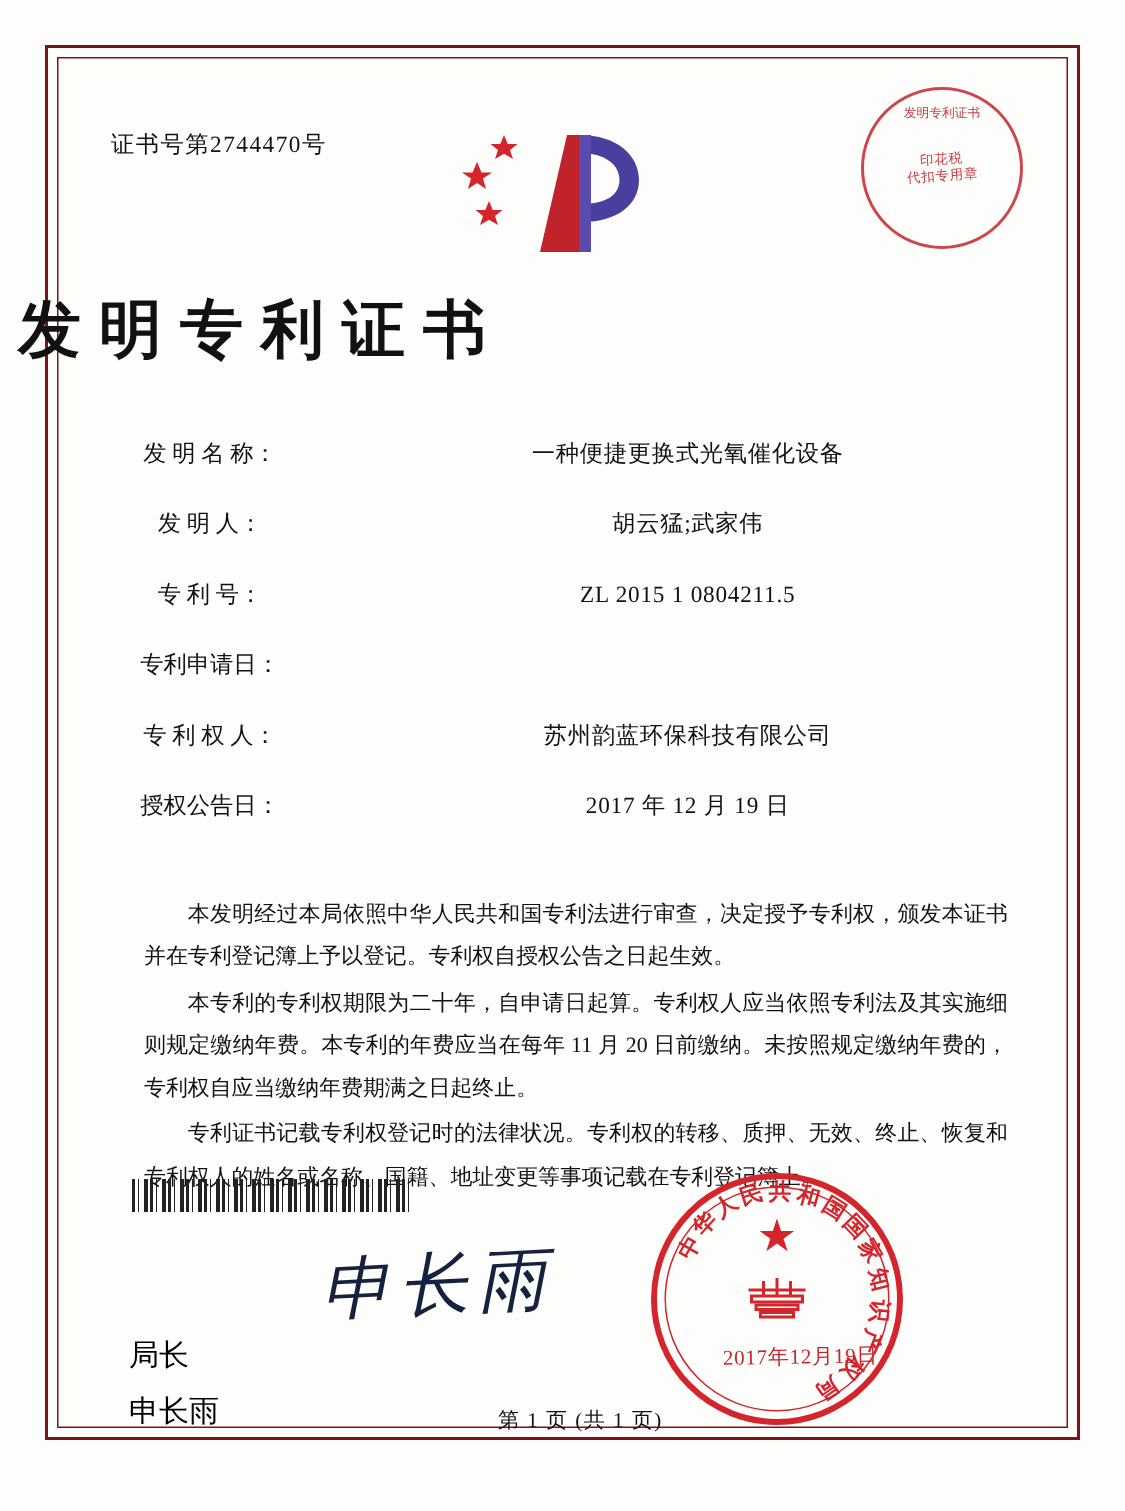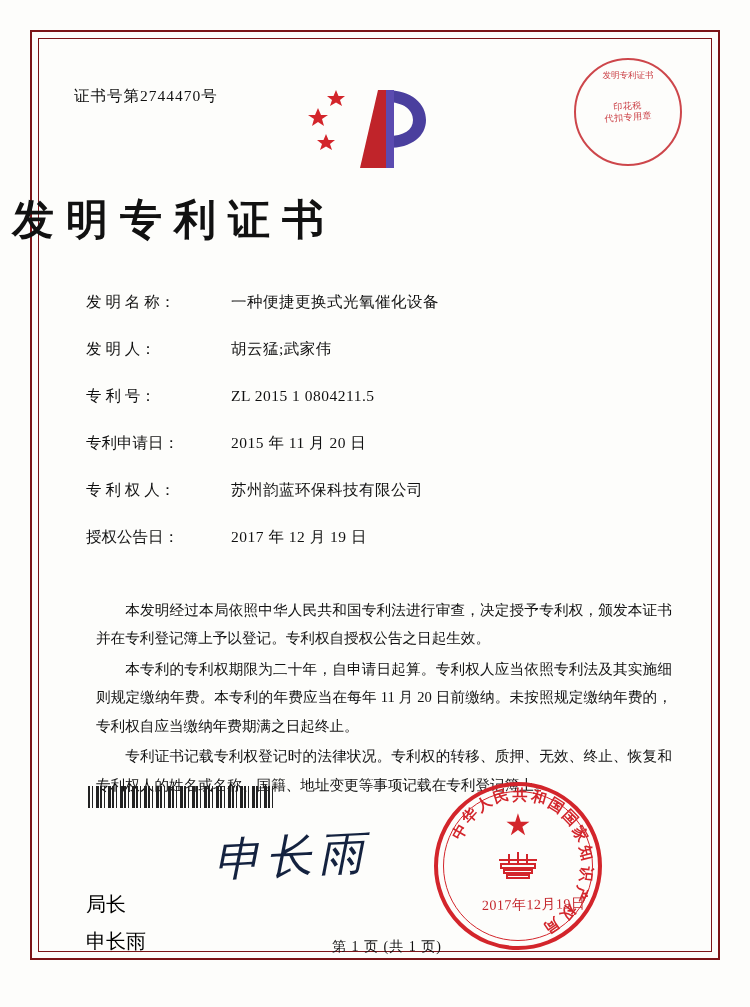--- a/index.html
+++ b/index.html
@@ -134,20 +134,21 @@
     left: 86px;
     top: 292px;
     width: 600px;
   }
   .field-row {
     display: flex;
     align-items: baseline;
     margin-bottom: 26px;
     font-size: 15.5px;
     color: #111;
+    text-align: center;
   }
   .field-label {
     width: 108px;
     flex: 0 0 108px;
     letter-spacing: 0px;
     white-space: nowrap;
   }
   .field-value {
     flex: 1 1 auto;
     letter-spacing: .5px;
@@ -334,21 +335,20 @@
     <div class="field-row">
       <div class="field-label">发 明 人：</div>
       <div class="field-value">胡云猛;武家伟</div>
     </div>
     <div class="field-row">
       <div class="field-label">专 利 号：</div>
       <div class="field-value">ZL 2015 1 0804211.5</div>
     </div>
     <div class="field-row">
       <div class="field-label">专利申请日：</div>
-      <div class="field-value">2015 年 11 月 20 日</div>
     </div>
     <div class="field-row">
       <div class="field-label">专 利 权 人：</div>
       <div class="field-value">苏州韵蓝环保科技有限公司</div>
     </div>
     <div class="field-row">
       <div class="field-label">授权公告日：</div>
       <div class="field-value">2017 年 12 月 19 日</div>
     </div>
   </div>

